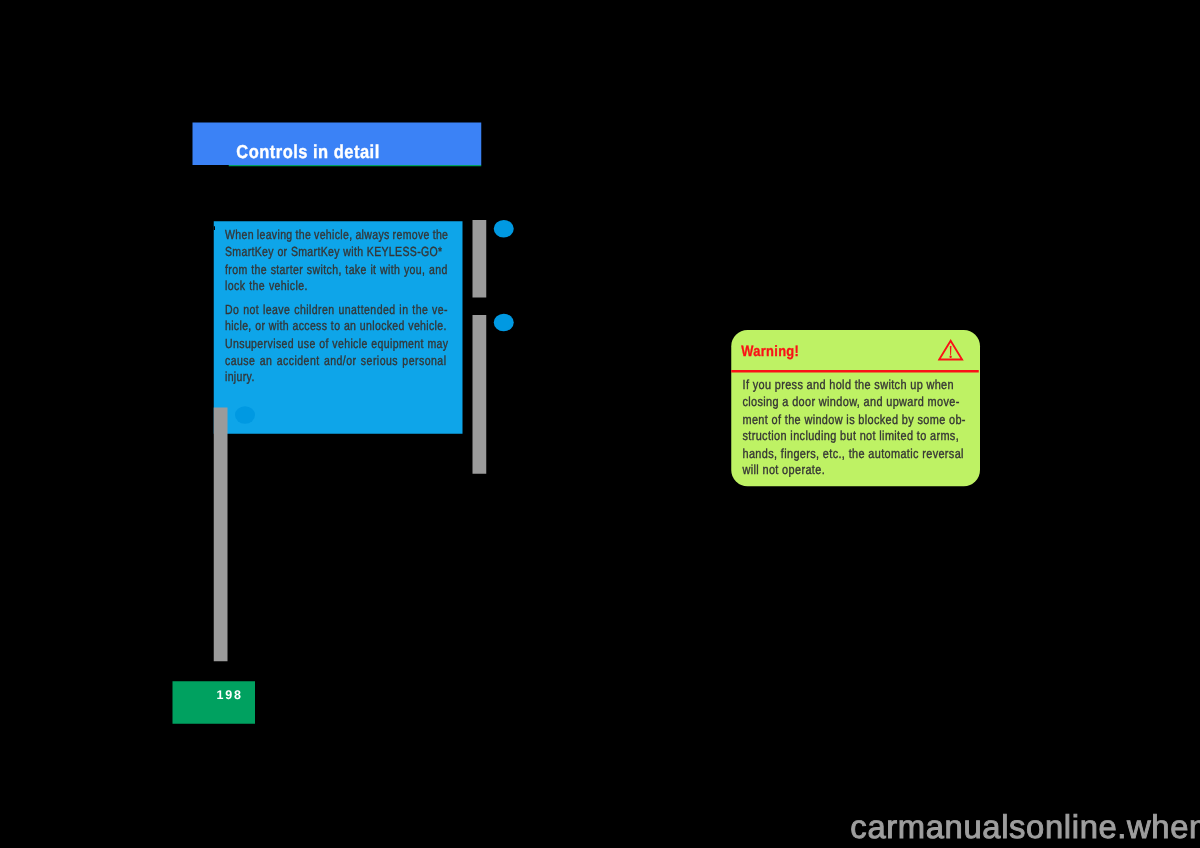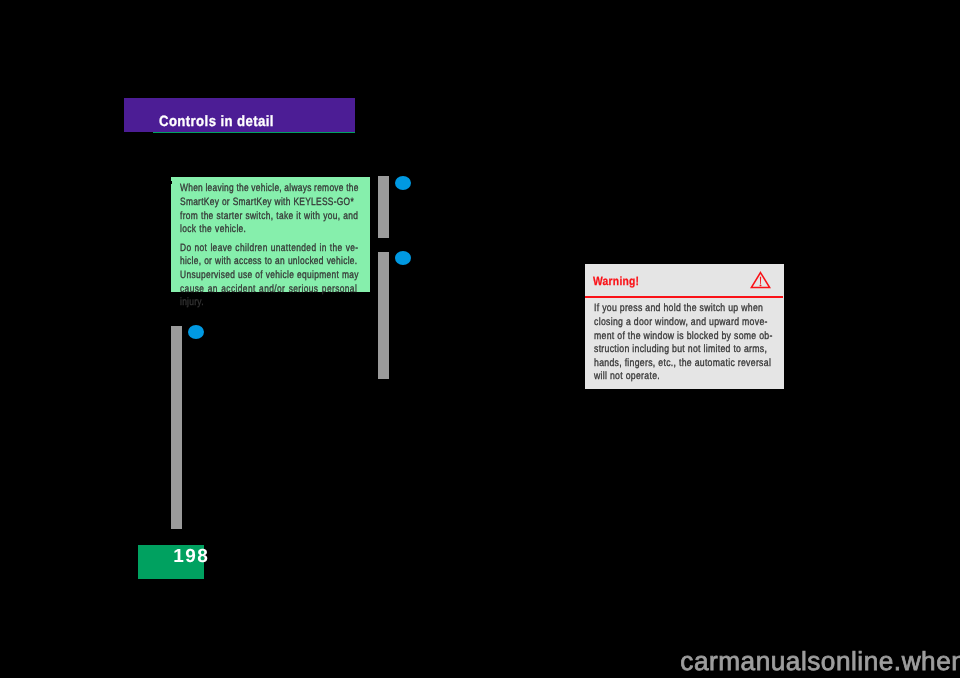--- a/index.html
+++ b/index.html
@@ -7,51 +7,52 @@
     width:960px;height:678px;background:#000000;overflow:hidden;
     font-family:"Liberation Sans", sans-serif;
     -webkit-font-smoothing:antialiased;
     text-rendering:geometricPrecision;
   }
   *{-webkit-font-smoothing:antialiased;}
   .page{position:relative;width:960px;height:678px;}
 
   
   .section-header{
-    position:absolute;left:124px;top:98px;width:231px;height:33.8px;
-    background:#4c1d95;
+    position:absolute;left:154px;top:98px;width:231px;height:33.8px;
+    background:#3b82f6;
   }
   .header-step{position:absolute;left:28.8px;top:33.8px;width:202.2px;height:0.8px;background:#00A160;}
   .section-header .title{
     position:absolute;left:35.2px;top:17.1px;
     font-size:14.9px;line-height:14.9px;font-weight:bold;color:#ffffff;letter-spacing:0.45px;
     -webkit-text-stroke:0.3px #ffffff;
     transform:scaleX(0.885);transform-origin:0 0;white-space:nowrap;
   }
 
   
   .note-box{
-    position:absolute;left:171px;top:177px;width:198.5px;height:115px;
-    background:#86efac;
+    position:absolute;left:171px;top:177px;width:198.5px;height:170px;
+    background:#0ea5e9;
   }
   .body-text{
     font-size:10.6px;line-height:13.65px;color:#353535;white-space:nowrap;
     -webkit-text-stroke:0.3px #353535;
     transform-origin:0 0;
   }
   .note-body .body-text{transform:scaleX(0.7936);letter-spacing:0.35px;}
   .warn-body .body-text{transform:scaleX(0.8237);letter-spacing:0.35px;}
   .note-body{position:absolute;left:9px;top:0;}
   .edge-notch{position:absolute;left:0;top:4px;width:1.3px;height:2.8px;background:#000;}
   .line{position:absolute;left:0;height:13.65px;}
 
   
   .warn-box{
     position:absolute;left:585px;top:264px;width:198.5px;height:124.5px;
-    background:#e5e5e5;
+    background:#bef264;
+    border-radius:13px;
   }
   .warn-title{
     position:absolute;left:8.3px;top:11.9px;
     font-size:11.9px;line-height:11.9px;font-weight:bold;color:#FA1117;letter-spacing:0.3px;
     -webkit-text-stroke:0.25px #FA1117;
     transform:scaleX(0.866);transform-origin:0 0;white-space:nowrap;
   }
   .warn-icon{position:absolute;left:165px;top:5px;}
   .warn-rule{position:absolute;left:0;top:32px;width:198.3px;height:2.4px;background:#FA1117;}
   .warn-body{position:absolute;left:9px;top:37px;}
@@ -61,21 +62,21 @@
 
   
   .bullet{position:absolute;width:16px;height:14px;background:#0099E2;border-radius:50%;}
 
   
   .pagenum{
     position:absolute;left:138.1px;top:544.8px;width:65.7px;height:34px;background:#00A160;
   }
   .pagenum span{
     position:absolute;left:35.2px;top:5.3px;
-    font-size:19px;line-height:14.3px;font-weight:bold;color:#ffffff;letter-spacing:1.4px;
+    font-size:10px;line-height:14.3px;font-weight:bold;color:#ffffff;letter-spacing:1.4px;
   }
 
   
   .watermark{
     position:absolute;left:680.3px;top:648.3px;
     font-size:26.2px;line-height:26.2px;color:#9e9e9e;letter-spacing:0.52px;
     -webkit-text-stroke:0.75px #9e9e9e;
     white-space:nowrap;
   }
 </style>

